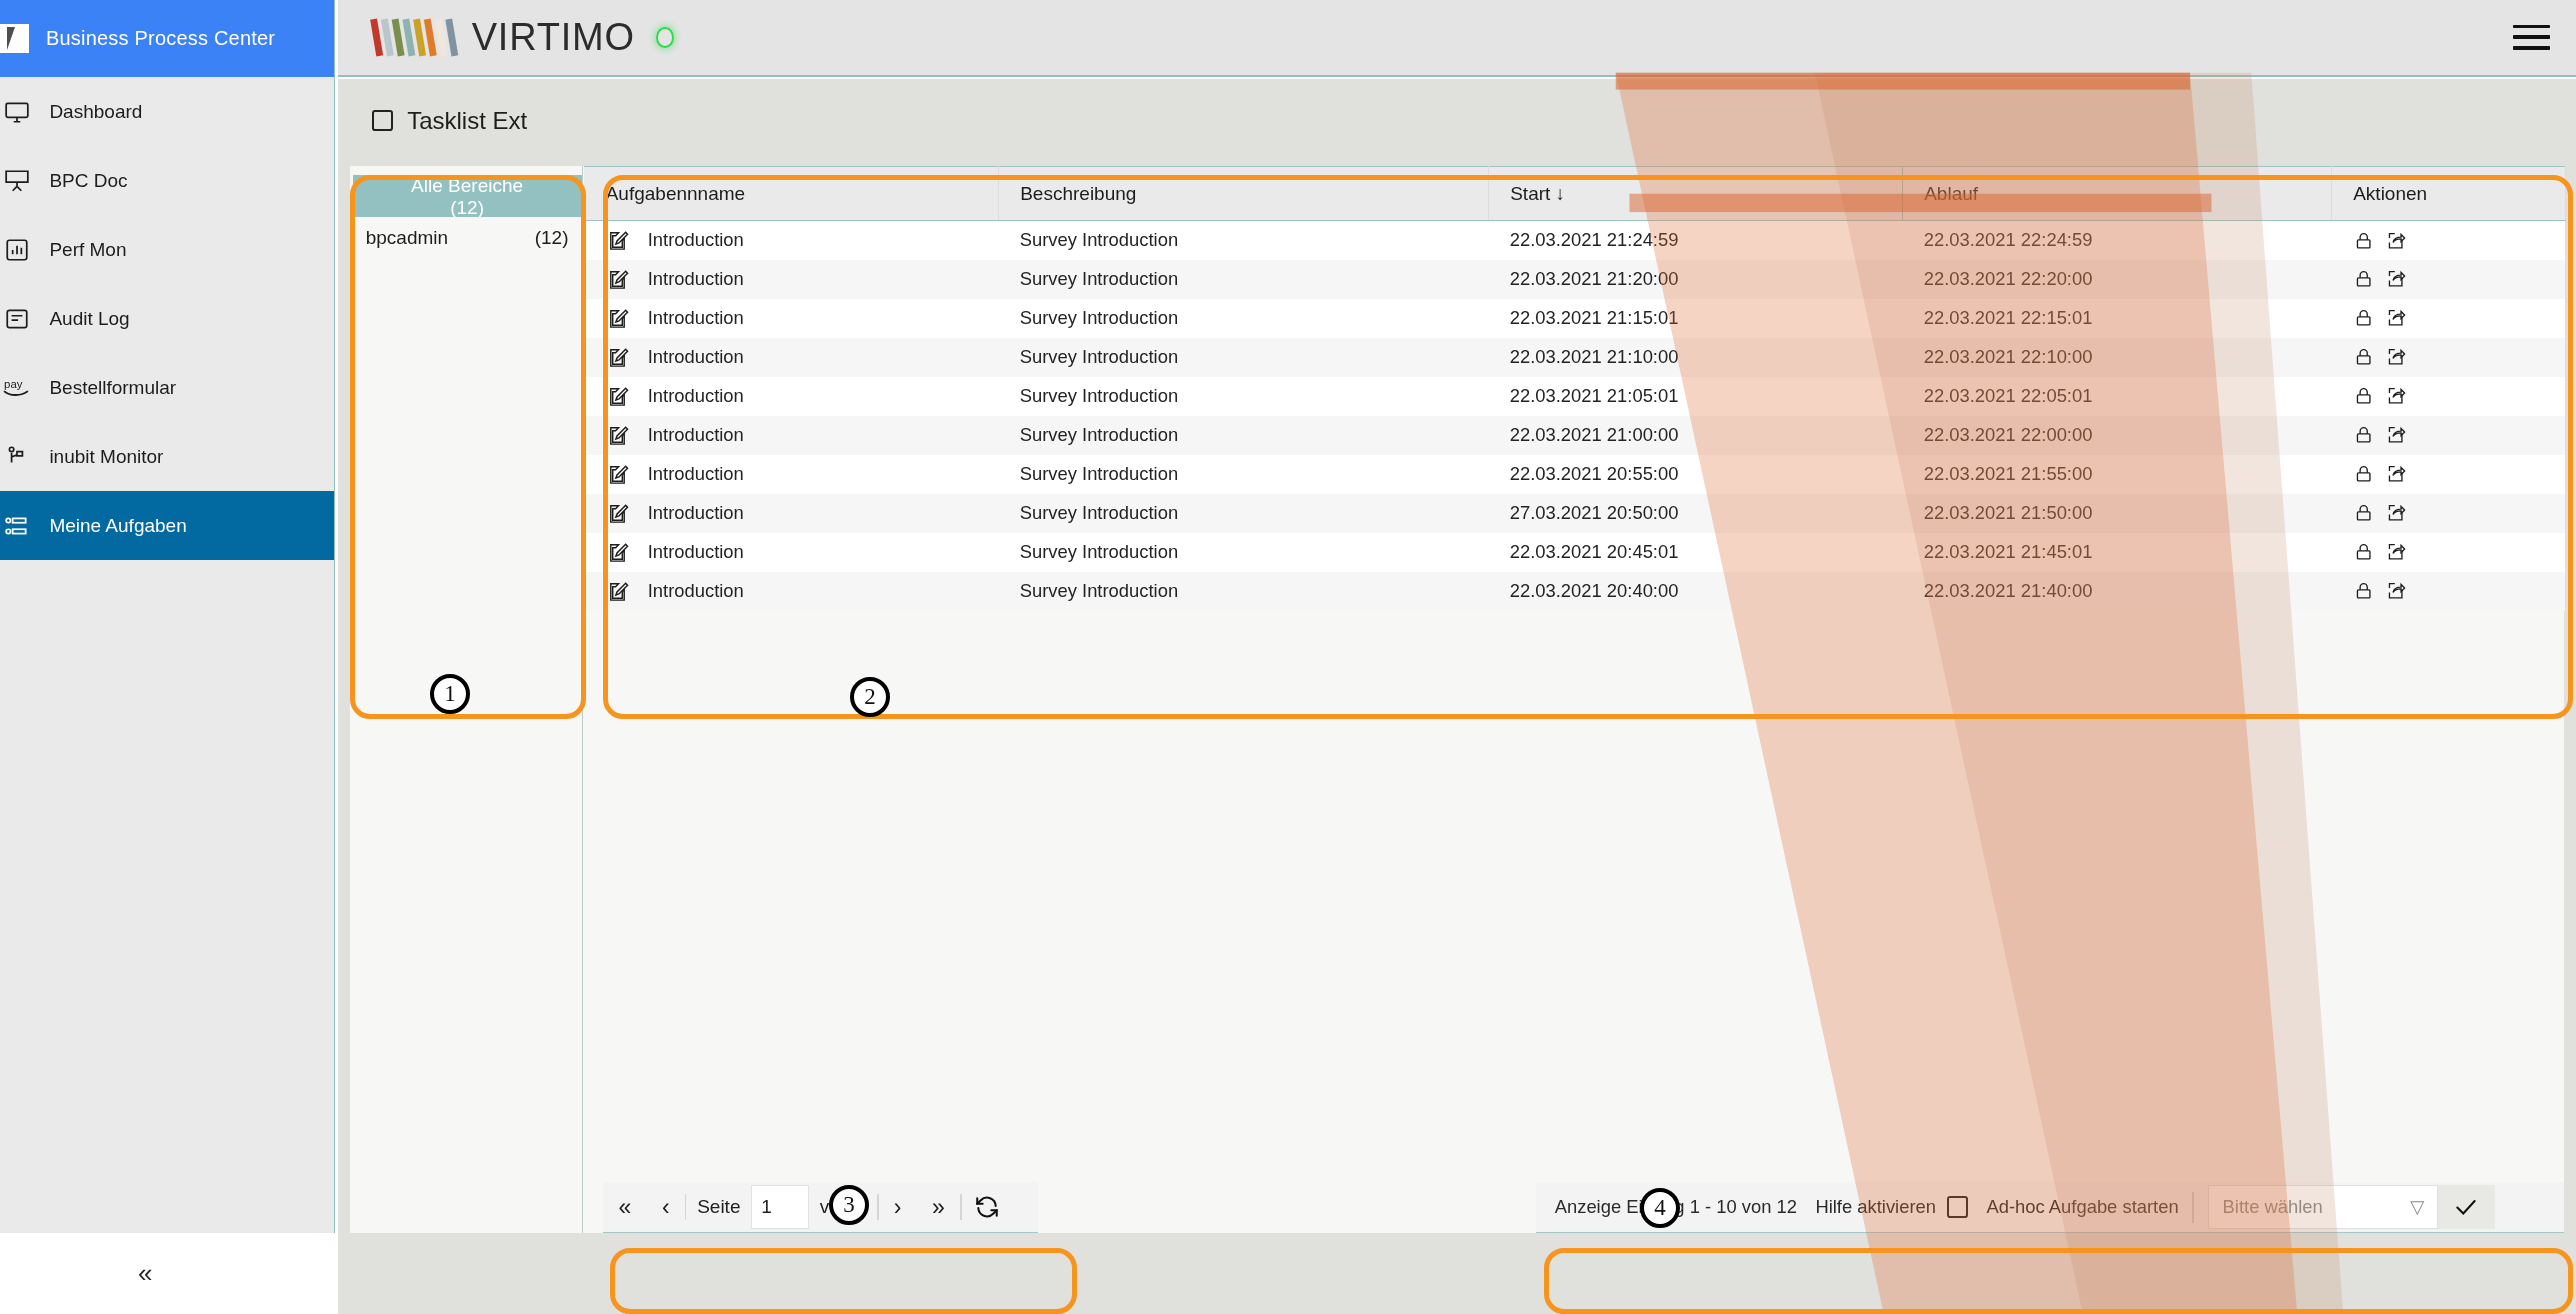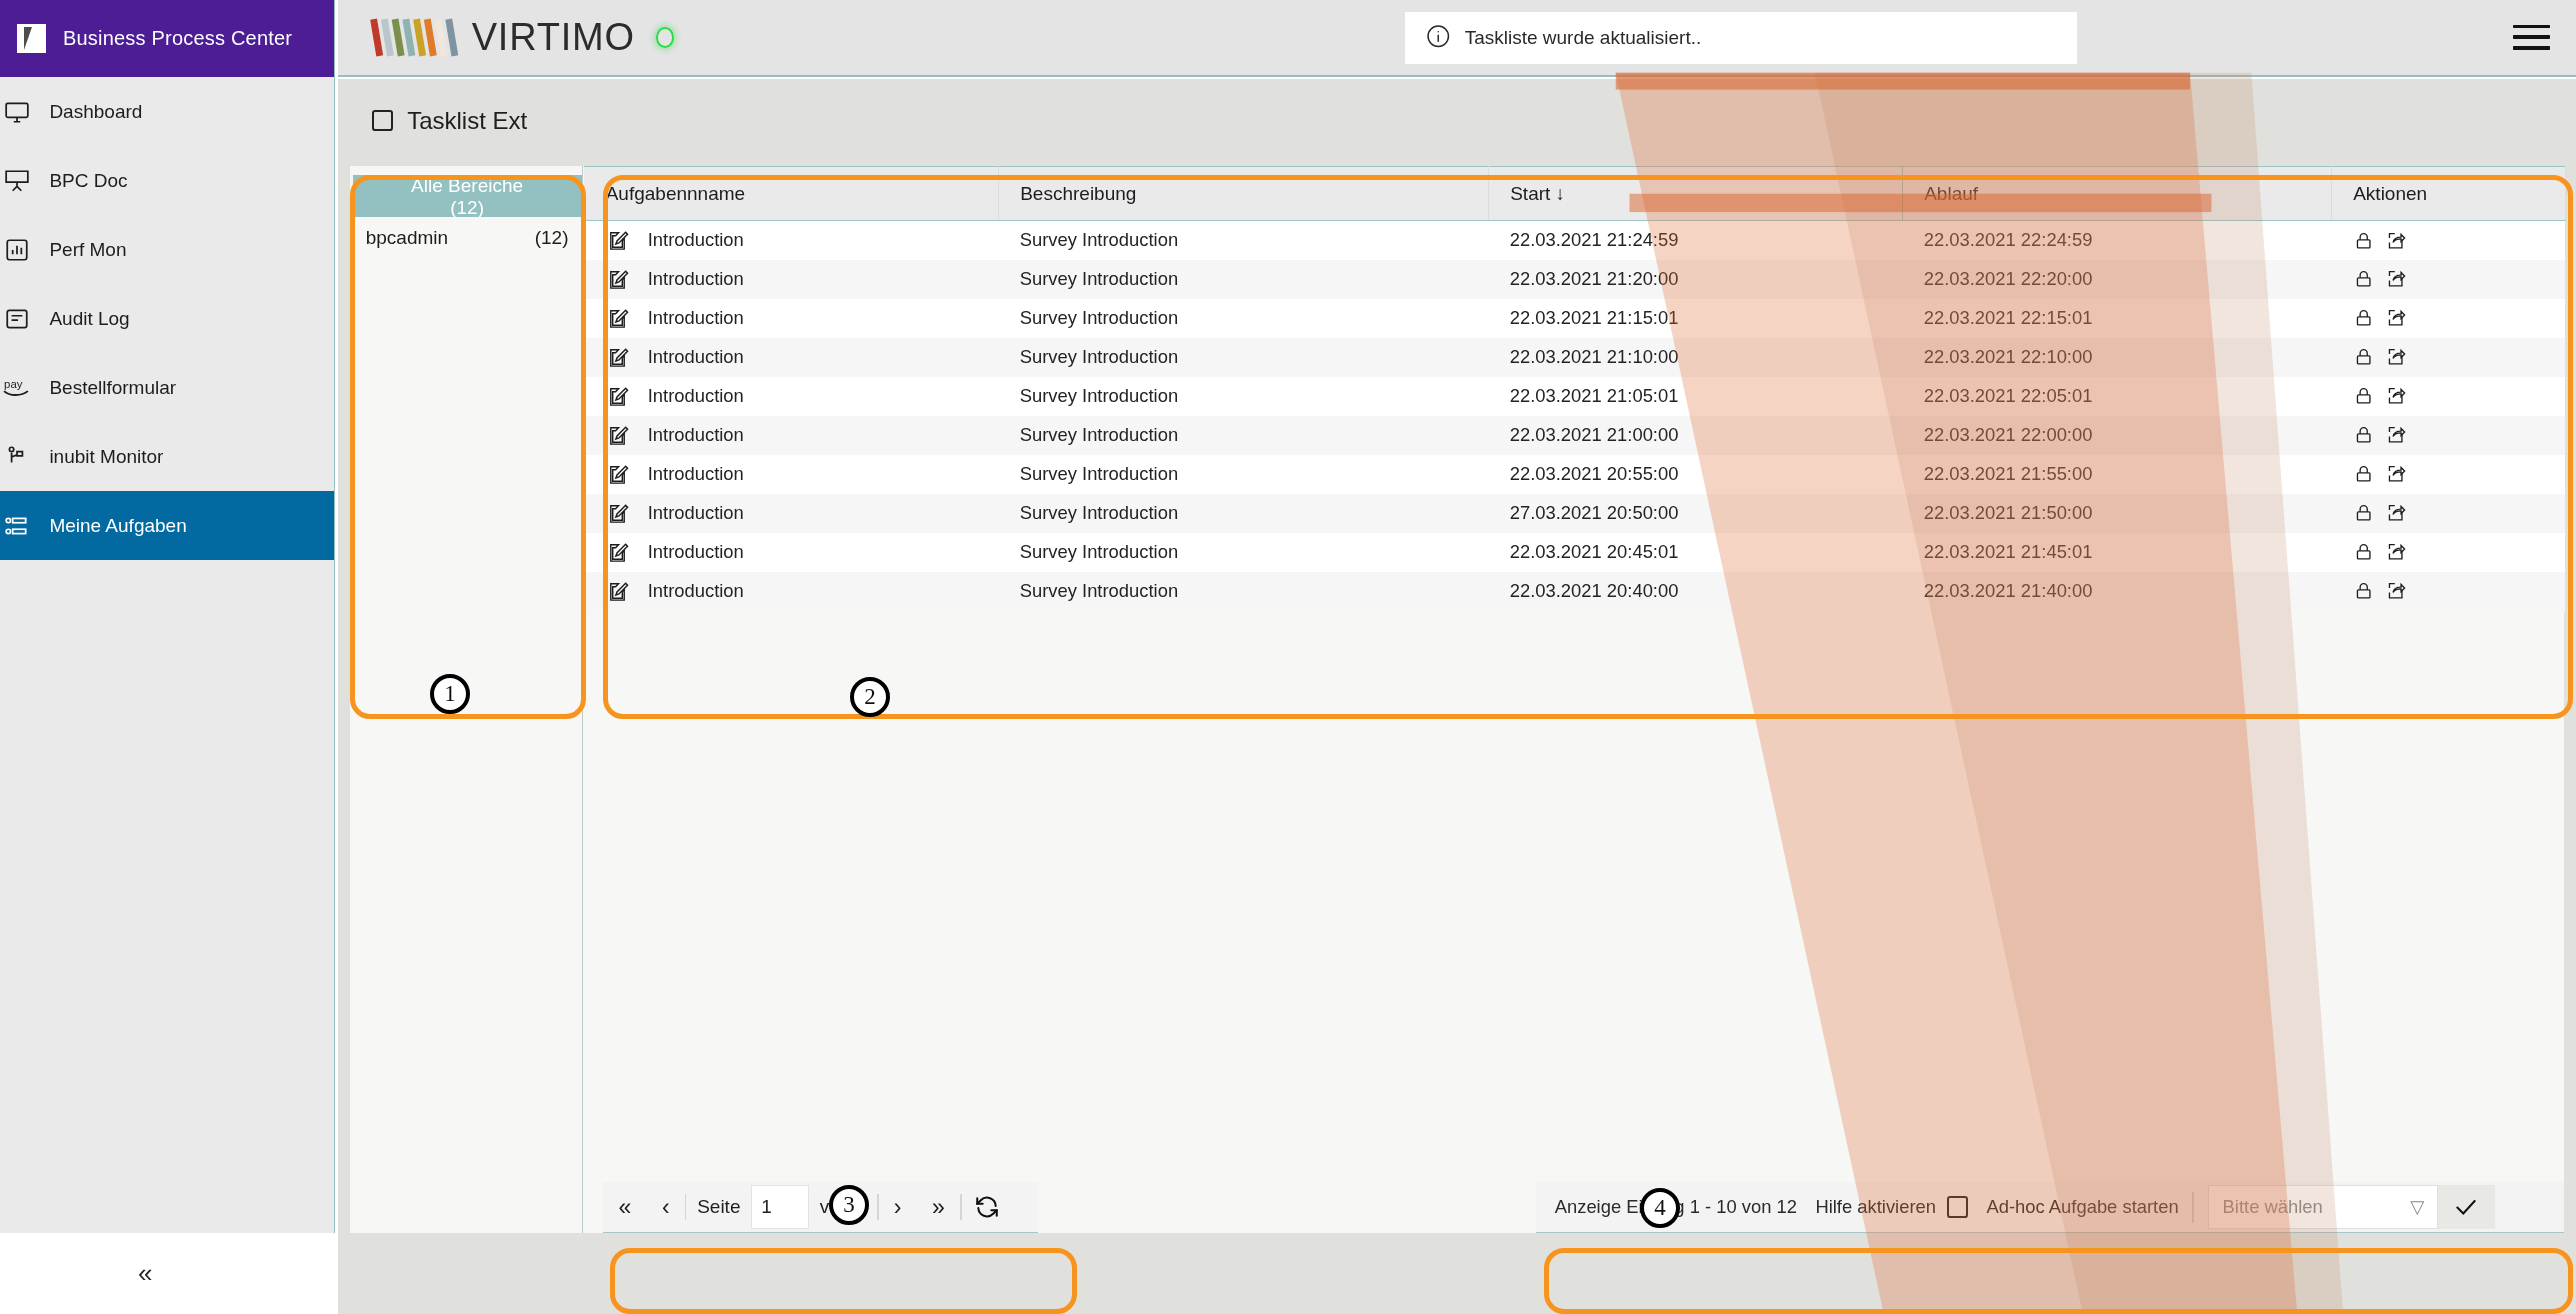--- a/index.html
+++ b/index.html
@@ -12,23 +12,23 @@
   #app { position: relative; width: 2576px; height: 1314px; }
 
   
   .sidebar {
     position: absolute; left: 0; top: 0;
     width: 335px; height: 1314px;
     background: #eaeaea;
     border-right: 1.5px solid #95bfbf;
   }
   .sidebar-brand {
-    height: 77px; background: #4c1d95;
+    height: 77px; background: #3b82f6;
     display: flex; align-items: center; gap: 17px;
-    padding-left: 17px; color: #ffffff;
+    color: #ffffff;
   }
   .brand-logo {
     width: 29px; height: 29px; background: #ffffff;
     position: relative; flex: 0 0 auto;
   }
   .brand-logo:after {
     content: ""; position: absolute; left: 6.9px; top: 3.1px;
     width: 0; height: 0;
     border-left: 8.4px solid #4e4e4e;
     border-right: 5.4px solid transparent;
@@ -282,29 +282,20 @@
           <polyline points="62,4 70,52" stroke="#c9a227"></polyline>
           <polyline points="76,4 84,52" stroke="#e07b2a"></polyline>
           <polyline points="90,4 98,52" stroke="#efe7dc"></polyline>
           <polyline points="104,4 112,52" stroke="#7f93a0"></polyline>
         </g>
       </svg>
       <span class="virtimo-word">VIRTIMO</span>
       <span class="status-dot"></span>
     </div>
 
-    <div class="toast">
-      <span>
-        <svg width="24.5" height="24.5" viewBox="0 0 24 24" fill="none" stroke="#2a2a2a" stroke-width="1.5">
-          <circle cx="12" cy="12" r="10"></circle>
-            <path d="M12 11v6M12 7.5v.01" stroke-linecap="round"></path>
-        </svg>
-      </span>
-      <span>Taskliste wurde aktualisiert..</span>
-    </div>
 
     <div class="hamburger">
       <span></span>
       <span></span>
       <span></span>
     </div>
   </div>
 
   <div class="content">
 

